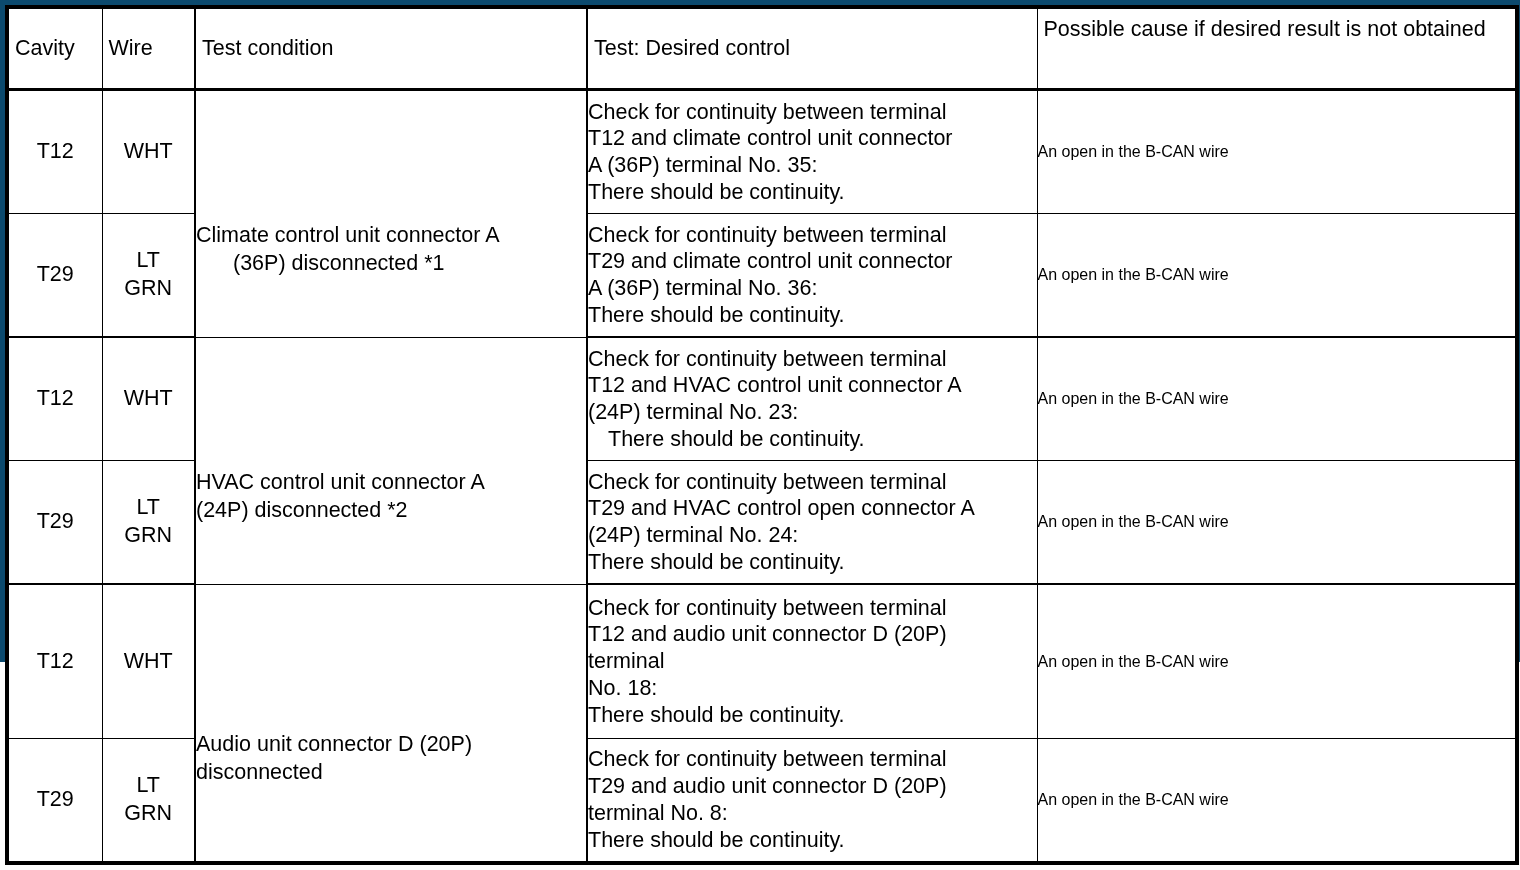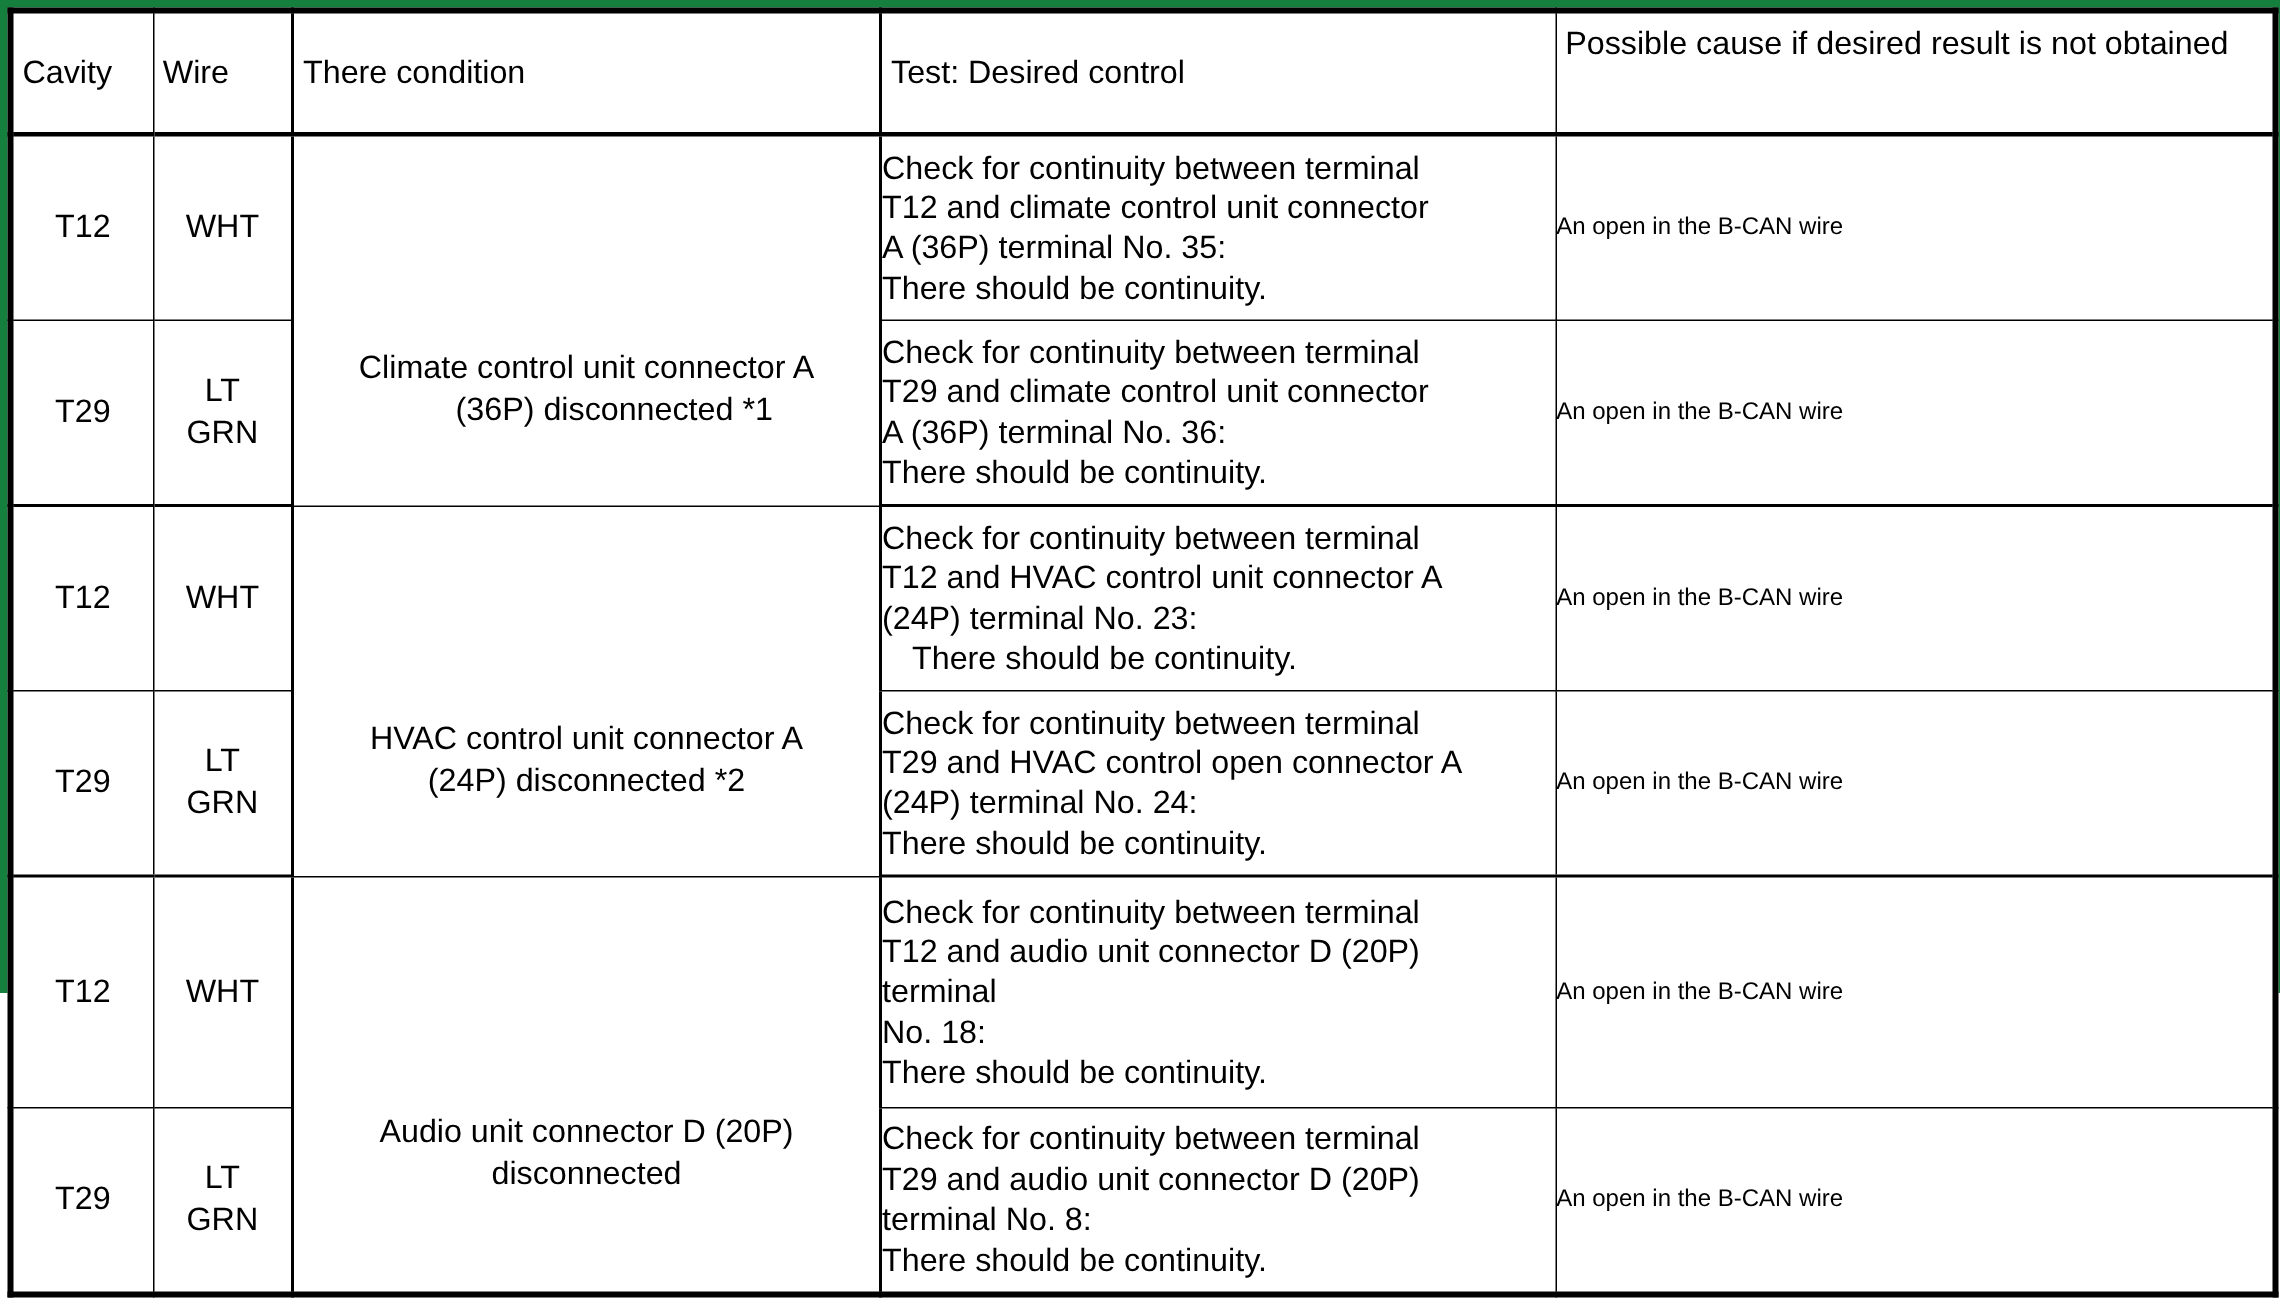--- a/index.html
+++ b/index.html
@@ -13,21 +13,21 @@
     height: 870px;
     font-family: "Liberation Sans", sans-serif;
     color: #000000;
     overflow: hidden;
   }
 
   .sheet {
     position: relative;
     width: 1520px;
     height: 662px;
-    background: #15803d;
+    background: #0c4a6e;
   }
 
   table.spec-table {
     position: absolute;
     left: 5px;
     top: 5px;
     width: 1510px;
     height: 860px;
     border-collapse: collapse;
     table-layout: fixed;
@@ -83,22 +83,21 @@
   td.cell-condition {
     font-size: 21.5px;
     line-height: 1.30;
     padding: 0 6px 0 8px;
     vertical-align: middle;
   }
   
   td.cell-condition .cond-text {
     display: block;
     position: relative;
-    top: 46px;
-    text-align: center;
+    top: 36px;
   }
 
   td.cell-test {
     font-size: 21.5px;
     line-height: 1.245;
     padding: 3px 4px 3px 7px;
     vertical-align: middle;
   }
   td.cell-test .line { display: block; white-space: nowrap; }
   td.cell-test .line.indent { padding-left: 20px; }
@@ -130,21 +129,21 @@
       <col class="c-wire">
       <col class="c-cond">
       <col class="c-test">
       <col class="c-cause">
     </colgroup>
 
     <thead>
       <tr class="header-row">
         <th>Cavity</th>
         <th>Wire</th>
-        <th class="div-left-heavy">There condition</th>
+        <th class="div-left-heavy">Test condition</th>
         <th class="div-left-heavy">Test: Desired control</th>
         <th class="th-cause">Possible cause if desired result is not obtained</th>
       </tr>
     </thead>
 
     <tbody id="table-body">
         <tr>
           <td class="cell-cavity">T12</td>
           <td class="cell-wire">
             <span class="stack">WHT</span>

